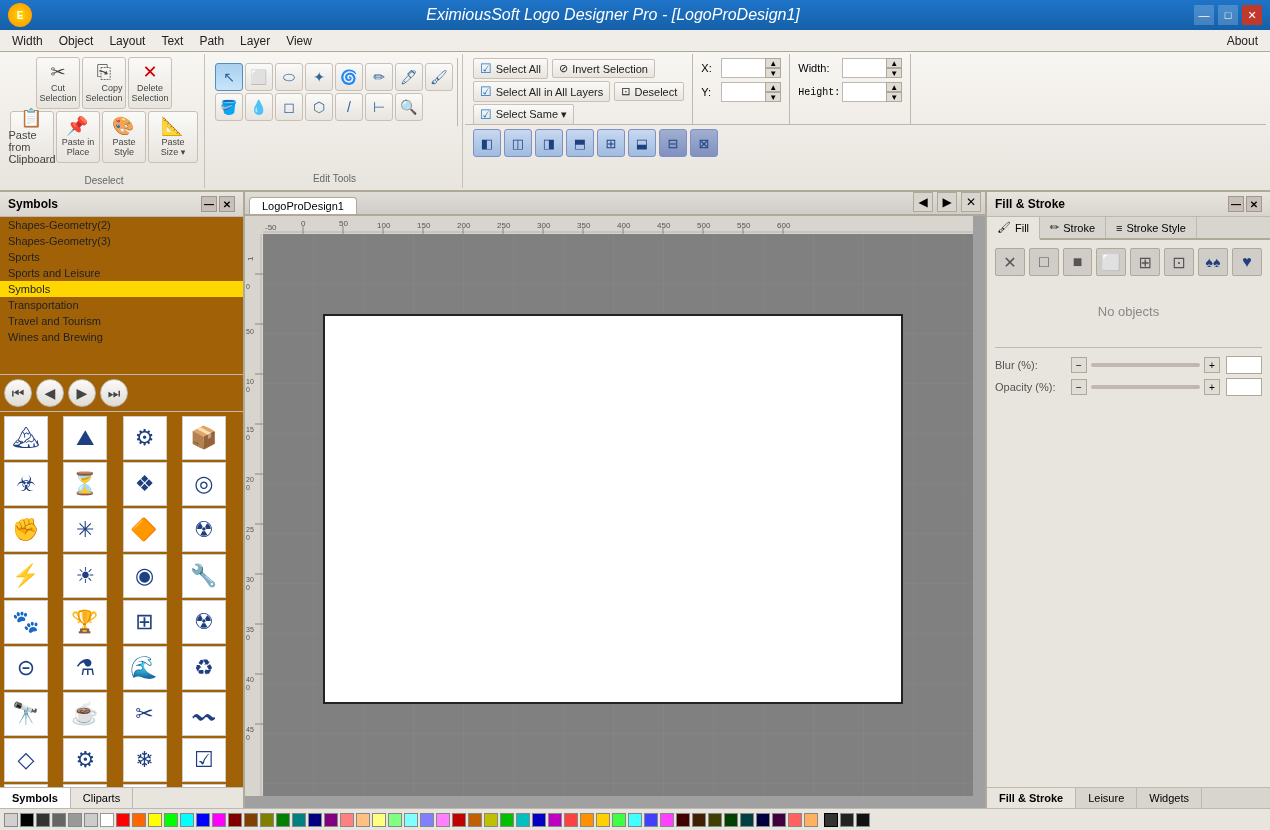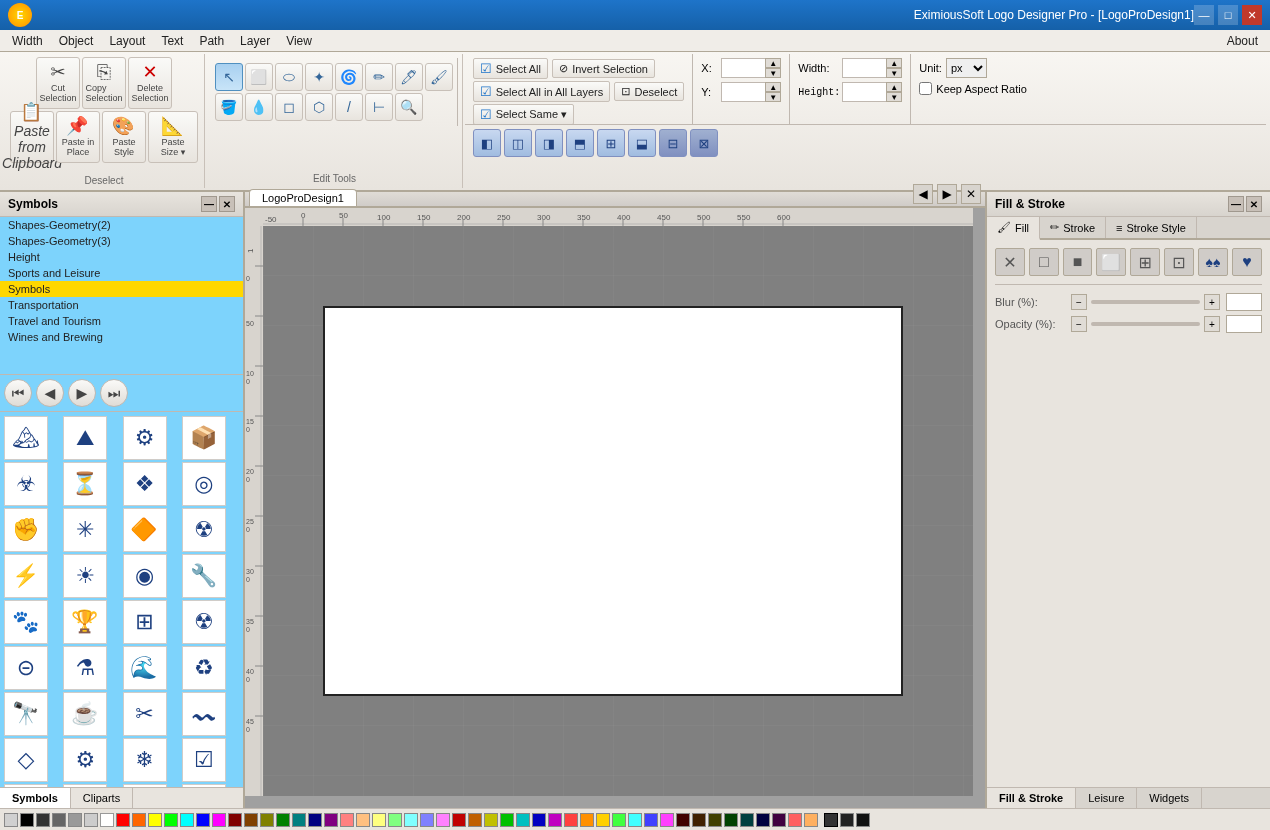--- a/index.html
+++ b/index.html
@@ -8,21 +8,21 @@
     
     .titlebar {
       background: linear-gradient(to bottom, #1e74c9, #1560a8);
       color: white;
       height: 30px;
       display: flex;
       align-items: center;
       justify-content: space-between;
       padding: 0 8px;
     }
-    .titlebar-title { flex: 1; text-align: right; font-size: 12px; }
+    .titlebar-title { flex: 1; text-align: center; font-size: 16px; font-style: italic; }
     .titlebar-logo { width: 24px; height: 24px; background: radial-gradient(circle, #ffd700, #ff8c00); border-radius: 50%; display: flex; align-items: center; justify-content: center; font-weight: bold; font-size: 10px; color: white; }
     .titlebar-controls { display: flex; gap: 4px; }
     .titlebar-btn { width: 20px; height: 20px; background: rgba(255,255,255,0.2); border: none; color: white; cursor: pointer; font-size: 11px; display: flex; align-items: center; justify-content: center; }
     .titlebar-close { background: #c0392b; }
 
     
     .menubar {
       background: #f0ede8;
       height: 22px;
       display: flex;
@@ -153,21 +153,21 @@
 
     
     .main-layout {
       display: flex;
       height: calc(830px - 30px - 22px - 140px - 22px);
     }
 
     
     .symbols-panel {
       width: 245px;
-      background: #7dd3fc;
+      background: #a16207;
       border-right: 2px solid #b0a898;
       display: flex;
       flex-direction: column;
     }
     .panel-header {
       background: linear-gradient(to bottom, #e8e4de, #d8d4ce);
       border-bottom: 1px solid #c0b8b0;
       padding: 4px 8px;
       display: flex;
       align-items: center;
@@ -257,21 +257,21 @@
       display: flex;
       flex-direction: column;
       background: #a0a0a0;
     }
     .canvas-tab-bar {
       background: linear-gradient(to bottom, #e0dcd6, #d0ccc8);
       border-bottom: 2px solid #b0a898;
       display: flex;
       align-items: flex-end;
       padding: 0 4px;
-      height: 16px;
+      height: 24px;
     }
     .canvas-tab {
       background: #f0ede8;
       border: 1px solid #b0a898;
       border-bottom: none;
       padding: 2px 12px;
       font-size: 11px;
       cursor: pointer;
       margin-right: 2px;
       border-radius: 4px 4px 0 0;
@@ -418,31 +418,31 @@
 <div class="toolbar">
 
   <div class="toolbar-group">
     <div class="tb-row">
       <div class="tb-btn">
         <span class="icon">✂</span>
         <span style="font-size:9px;text-align:center;">Cut<br>Selection</span>
       </div>
       <div class="tb-btn">
         <span class="icon">⎘</span>
-        <span style="font-size:9px;text-align:left;">Copy<br>Selection</span>
+        <span style="font-size:9px;text-align:right;">Copy<br>Selection</span>
       </div>
       <div class="tb-btn">
         <span class="icon icon-red">✕</span>
         <span style="font-size:9px;text-align:center;">Delete<br>Selection</span>
       </div>
     </div>
     <div class="tb-row">
       <div class="tb-btn">
         <span class="icon icon-blue">📋</span>
-        <span style="font-size:14px;text-align:center;font-style:italic;">Paste from<br>Clipboard</span>
+        <span style="font-size:11px;text-align:left;">Paste from<br>Clipboard</span>
       </div>
       <div class="tb-btn">
         <span class="icon icon-blue">📌</span>
         <span style="font-size:9px;text-align:center;">Paste in<br>Place</span>
       </div>
       <div class="tb-btn">
         <span class="icon icon-blue">🎨</span>
         <span style="font-size:9px;text-align:center;">Paste<br>Style</span>
       </div>
       <div class="tb-btn" style="width:50px;">
@@ -548,32 +548,20 @@
           <div style="position:relative; display:flex; align-items:center;">
             <input type="text" class="to-input" value="" style="">
             <div style="display:flex;flex-direction:column;position:absolute;right:0;">
               <div class="to-spinner-btn">▲</div>
               <div class="to-spinner-btn">▼</div>
             </div>
           </div>
         </div>
       </div>
 
-      <div style="display:flex; flex-direction:column; padding:4px 8px; gap:4px;">
-        <div style="display:flex; align-items:center; gap:4px;">
-          <span style="font-size:11px;">Unit:</span>
-          <select style="height:20px;font-size:11px;border:1px solid #b0a898;">
-            <option>px</option><option>mm</option><option>cm</option><option>in</option>
-          </select>
-        </div>
-        <div style="display:flex; align-items:center; gap:4px;">
-          <input type="checkbox" style="">
-          <span style="font-size:11px;">Keep Aspect Ratio</span>
-        </div>
-      </div>
     </div>
 
     <div style="display:flex; padding:4px 8px; gap:3px; border-top:1px solid #c0b8b0;">
       <div class="align-btn">◧</div>
       <div class="align-btn">◫</div>
       <div class="align-btn">◨</div>
       <div class="align-btn">⬒</div>
       <div class="align-btn">⊞</div>
       <div class="align-btn">⬓</div>
       <div class="align-btn" style="background:linear-gradient(to bottom,#a0b0d0,#8090c0);">⊟</div>
@@ -588,21 +576,21 @@
     <div class="panel-header">
       <span>Symbols</span>
       <div class="panel-header-btns">
         <div class="panel-hdr-btn">—</div>
         <div class="panel-hdr-btn">✕</div>
       </div>
     </div>
     <div class="symbols-list">
       <div class="sym-item">Shapes-Geometry(2)</div>
       <div class="sym-item">Shapes-Geometry(3)</div>
-      <div class="sym-item">Height</div>
+      <div class="sym-item">Sports</div>
       <div class="sym-item">Sports and Leisure</div>
       <div class="sym-item selected">Symbols</div>
       <div class="sym-item">Transportation</div>
       <div class="sym-item">Travel and Tourism</div>
       <div class="sym-item">Wines and Brewing</div>
     </div>
     <div class="symbols-nav">
       <div class="nav-btn">⏮</div>
       <div class="nav-btn">◀</div>
       <div class="nav-btn">▶</div>
@@ -784,20 +772,21 @@
         <div class="fs-icon-btn">□</div>
         <div class="fs-icon-btn">■</div>
         <div class="fs-icon-btn">⬜</div>
         <div class="fs-icon-btn">⊞</div>
         <div class="fs-icon-btn">⊡</div>
         <div style="margin-left:auto; display:flex; gap:4px;">
           <div class="fs-icon-btn" style="font-size:14px; color:#1e4080;">♠♠</div>
           <div class="fs-icon-btn" style="font-size:16px; color:#1e4080;">♥</div>
         </div>
       </div>
+      <div class="fs-no-objects">No objects</div>
       <div style="height:1px; background:#c0b8b0; margin: 8px 0;"></div>
       <div class="fs-slider-row">
         <span class="fs-slider-label">Blur (%):</span>
         <div style="display:flex;align-items:center;gap:4px;flex:1;">
           <button style="width:16px;height:16px;border:1px solid #b0a898;background:#e0dcd6;cursor:pointer;display:flex;align-items:center;justify-content:center;font-size:10px;">−</button>
           <div class="fs-slider" style="flex:1;"></div>
           <button style="width:16px;height:16px;border:1px solid #b0a898;background:#e0dcd6;cursor:pointer;display:flex;align-items:center;justify-content:center;font-size:10px;">+</button>
         </div>
         <input type="text" class="fs-slider-val" value="" style="">
       </div>

